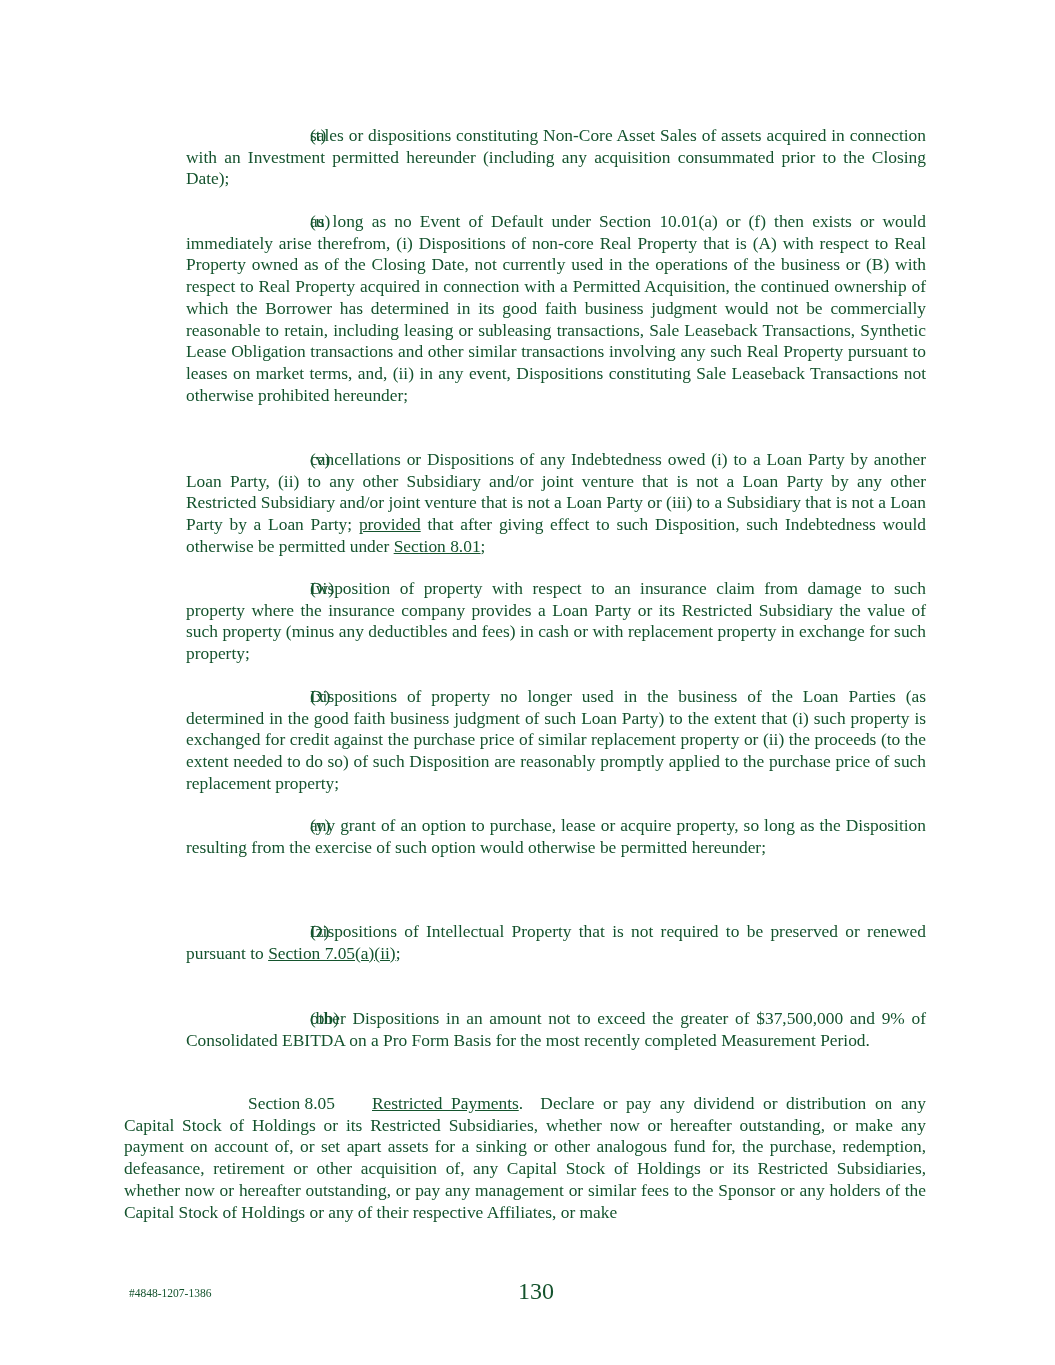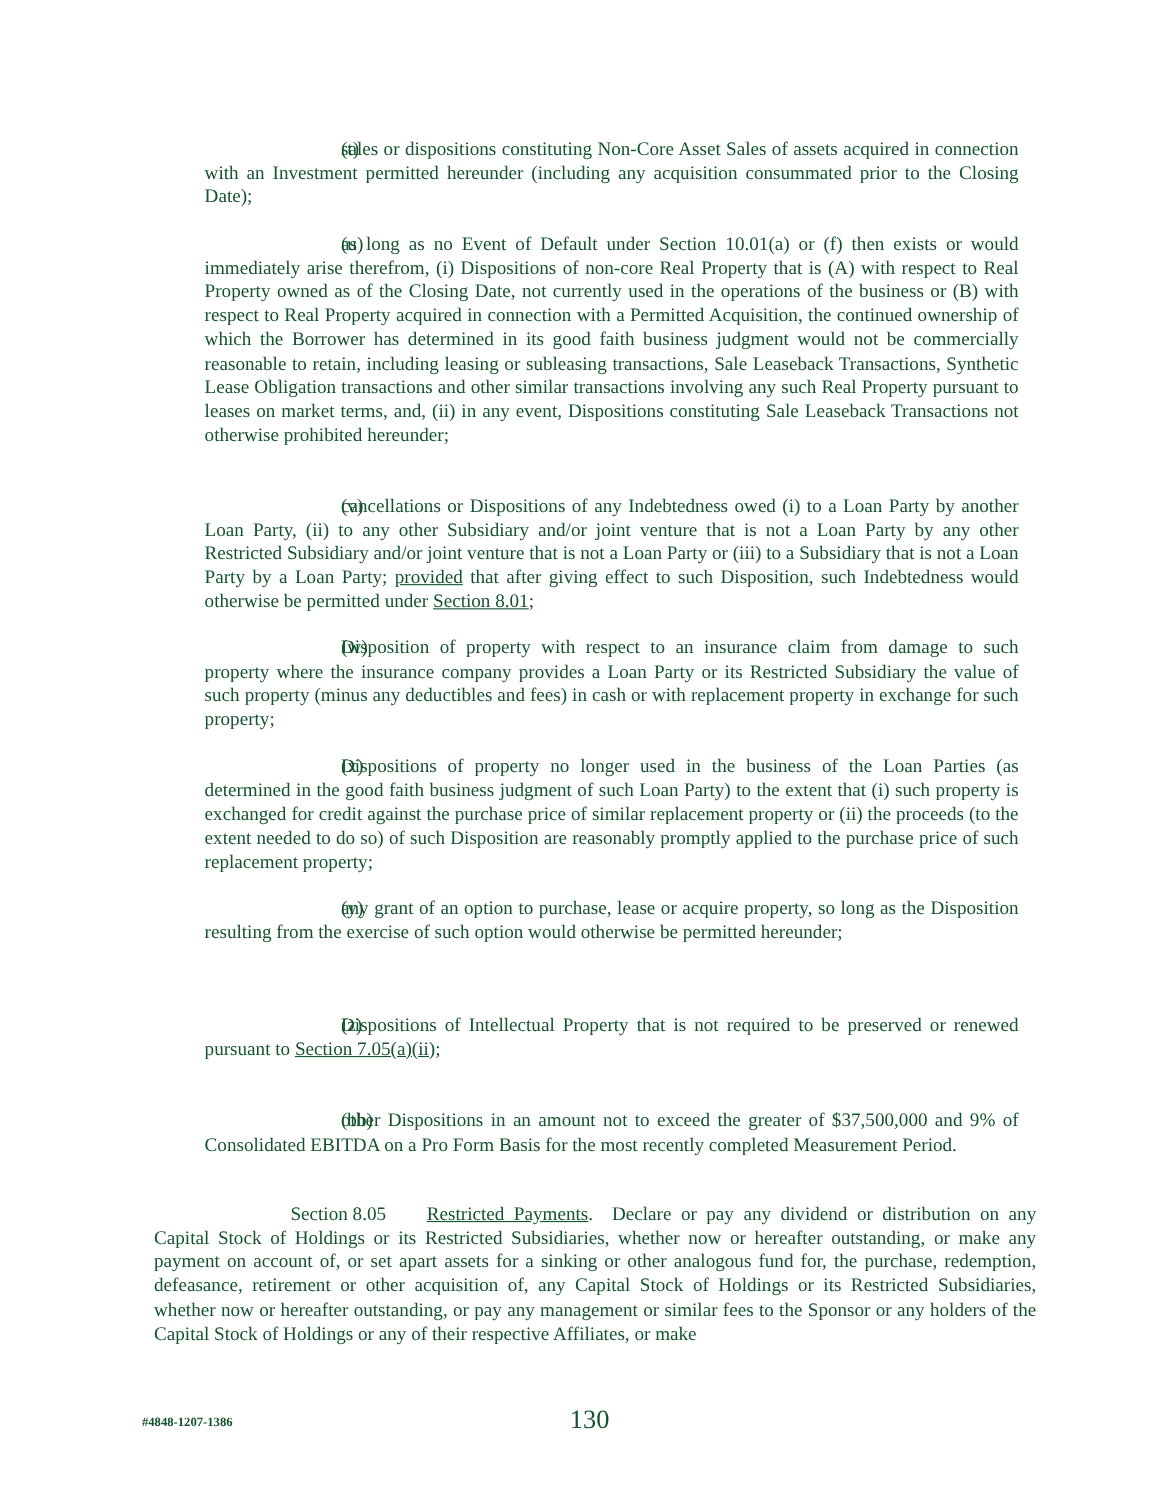--- a/index.html
+++ b/index.html
@@ -8,27 +8,26 @@
       position: absolute; left: 0; top: 0; width: 1055px; height: 1365px;
       font-family: "Liberation Serif", serif; color: #14532d; font-size: 17.4px; line-height: 21.7px;
     }
     .para {
       position: absolute; left: 186px; width: 740px; text-align: justify; margin: 0;
     }
     .para .lbl { display: inline-block; width: 62px; }
     .indent { text-indent: 62px; }
     .u { text-decoration: underline; }
     .section {
-      position: absolute; left: 140px; width: 802px; text-align: justify; margin: 0;
+      position: absolute; left: 124px; width: 802px; text-align: justify; margin: 0;
     }
     .section .sec-num { display: inline-block; padding-left: 124px; width: 124px; }
     .footer-id {
       position: absolute; left: 129px; top: 1286px; font-size: 11.5px; line-height: 14px;
       font-family: "Liberation Serif", serif;
-      font-weight: bold;
     }
     .page-num {
       position: absolute; left: 518px; top: 1280px; font-size: 24px; line-height: 22px;
       font-family: "Liberation Serif", serif;
     }
   </style>
 </head>
 <body>
 
 <div class="page">

